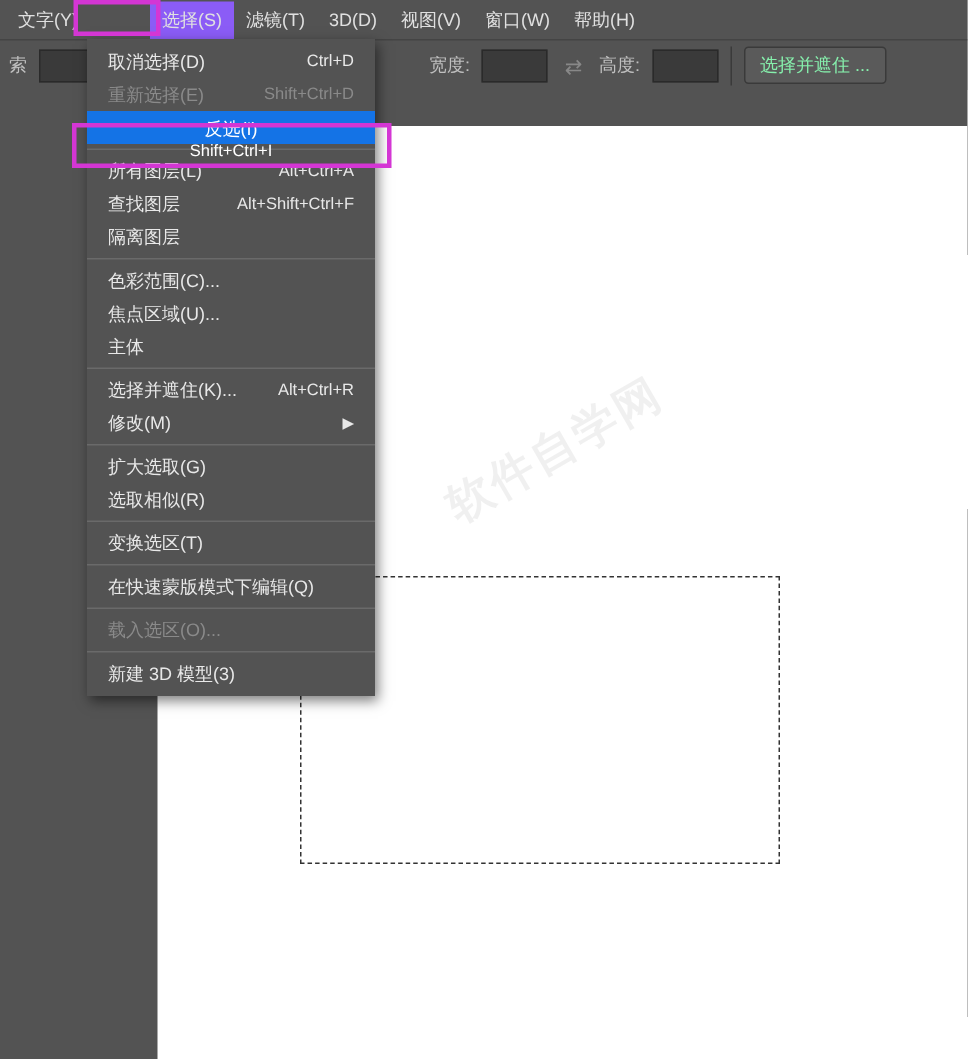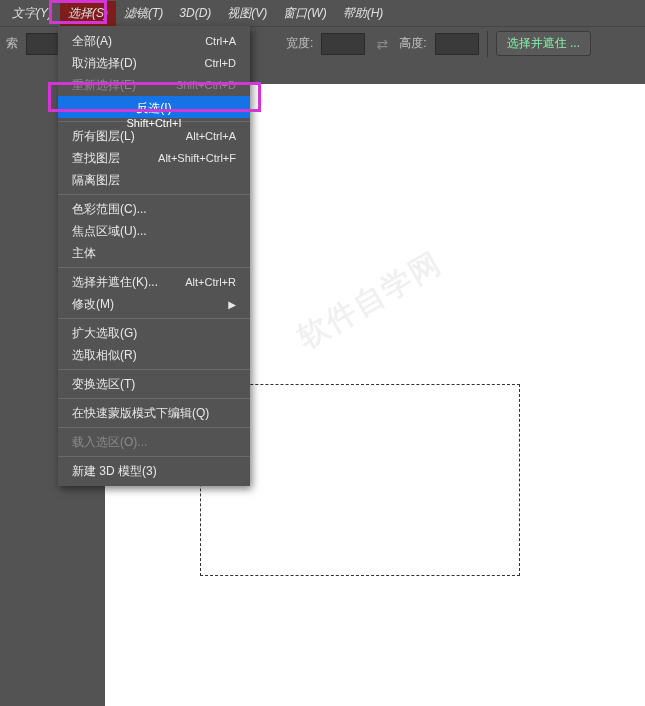--- a/index.html
+++ b/index.html
@@ -1,20 +1,20 @@
 <!DOCTYPE html>
 <html><head>
 <meta charset="utf-8">
 <style>
 * { margin: 0; padding: 0; box-sizing: border-box; font-family: "Microsoft YaHei", Arial, sans-serif; }
 body { background: #535353; width: 645px; height: 706px; overflow: hidden; position: relative; }
 
-.menubar { background: #535353; height: 26px; display: flex; align-items: center; padding-left: 4px; font-style: italic; }
+.menubar { background: #535353; height: 26px; display: flex; align-items: center; padding-left: 4px; }
 .menu-item { color: #e0e0e0; font-size: 12px; padding: 4px 8px; cursor: pointer; }
-.menu-item.active { background: #7f1d1d; }
+.menu-item.active { background: #8b5cf6; margin-left: 40px; }
 
 .toolbar { background: #535353; border-top: 1px solid #444; height: 34px; display: flex; align-items: center; padding: 0 6px; gap: 8px; }
 .toolbar-label { color: #c0c0c0; font-size: 12px; }
 .toolbar-input { width: 44px; height: 22px; background: #3a3a3a; border: 1px solid #2a2a2a; }
 .swap-icon { color: #888; font-size: 14px; width: 18px; text-align: center; }
 .toolbar-btn { background: #5a5a5a; color: #86efac; border: 1px solid #3a3a3a; border-radius: 3px; padding: 3px 10px; font-size: 12px; cursor: pointer; }
 
 .divider-v { width: 1px; height: 26px; background: #3a3a3a; }
 
 .canvas-area { position: absolute; left: 105px; top: 84px; width: 540px; height: 622px; background: #fff; }
@@ -60,24 +60,20 @@
   <button class="toolbar-btn">选择并遮住 ...</button>
 </div>
 
 <div class="canvas-area">
   <div class="selection"></div>
 </div>
 
 <div class="watermark">软件自学网</div>
 
 <div class="dropdown" id="dropdown">
-    <div class="dd-item">
-      <span>全部(A)</span>
-      <span class="dd-shortcut">Ctrl+A</span>
-    </div>
     <div class="dd-item">
       <span>取消选择(D)</span>
       <span class="dd-shortcut">Ctrl+D</span>
     </div>
     <div class="dd-item disabled">
       <span>重新选择(E)</span>
       <span class="dd-shortcut">Shift+Ctrl+D</span>
     </div>
     <div class="dd-item highlight">
       <span>反选(I)</span>

